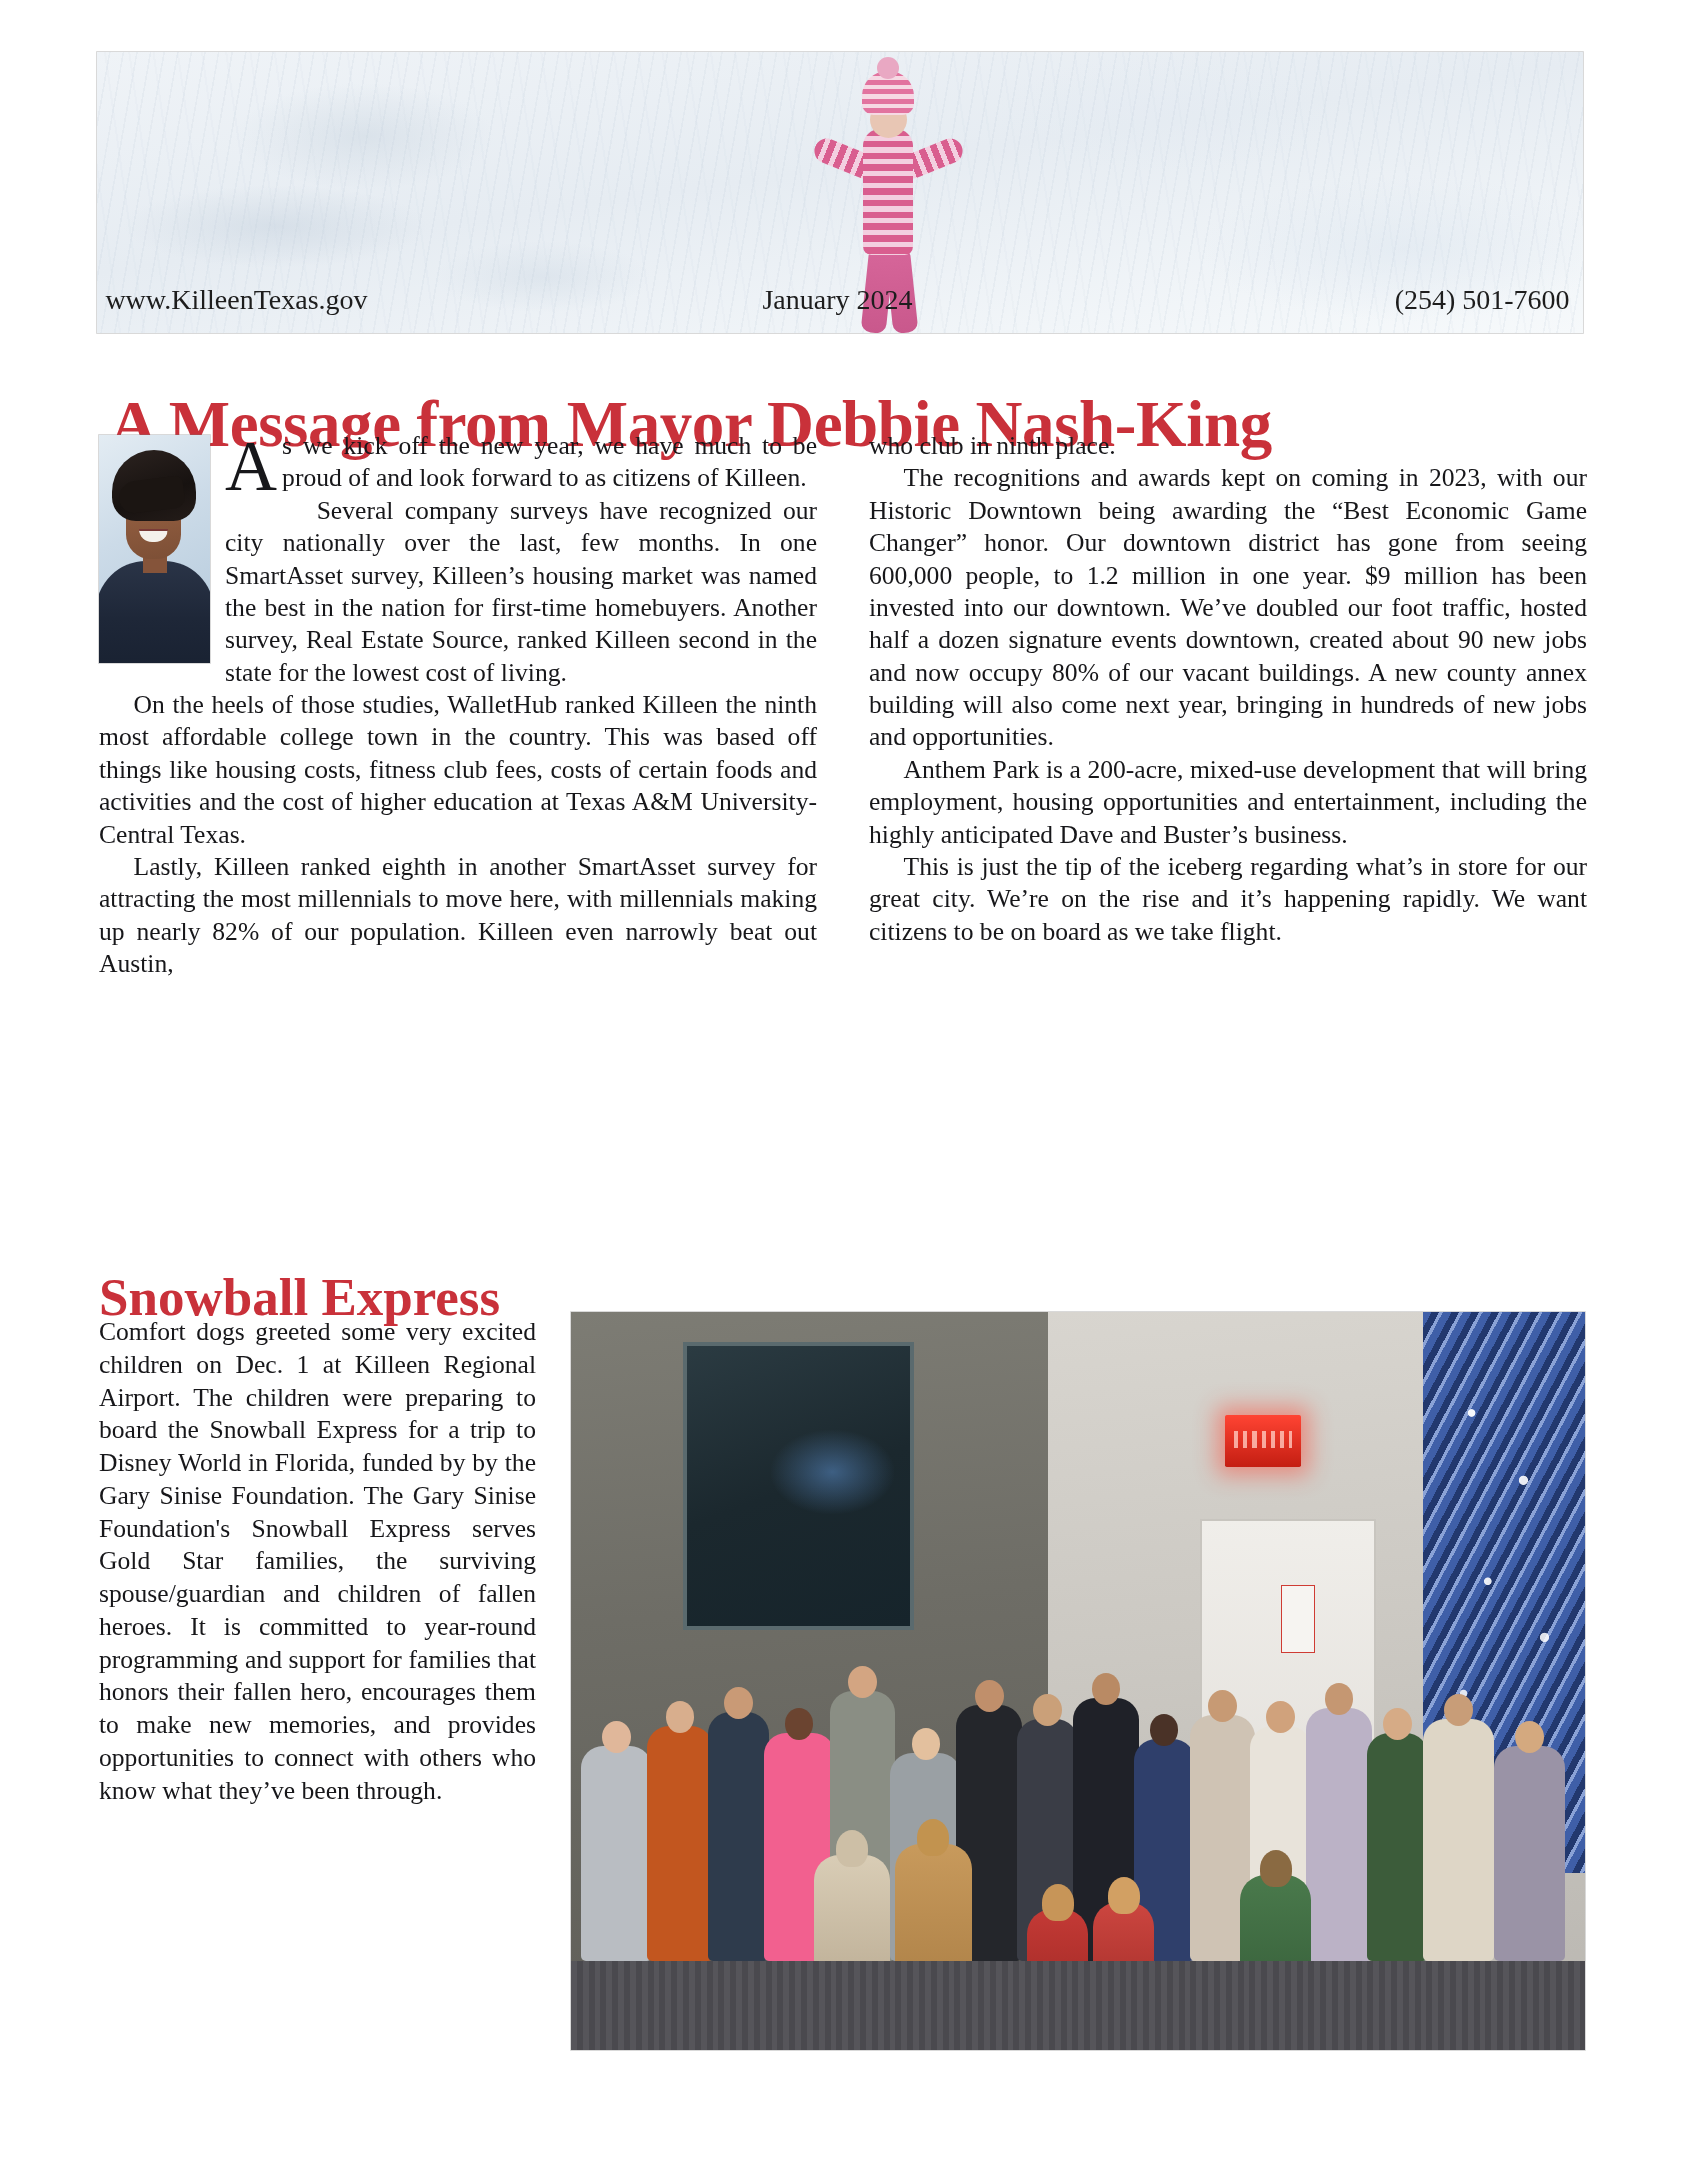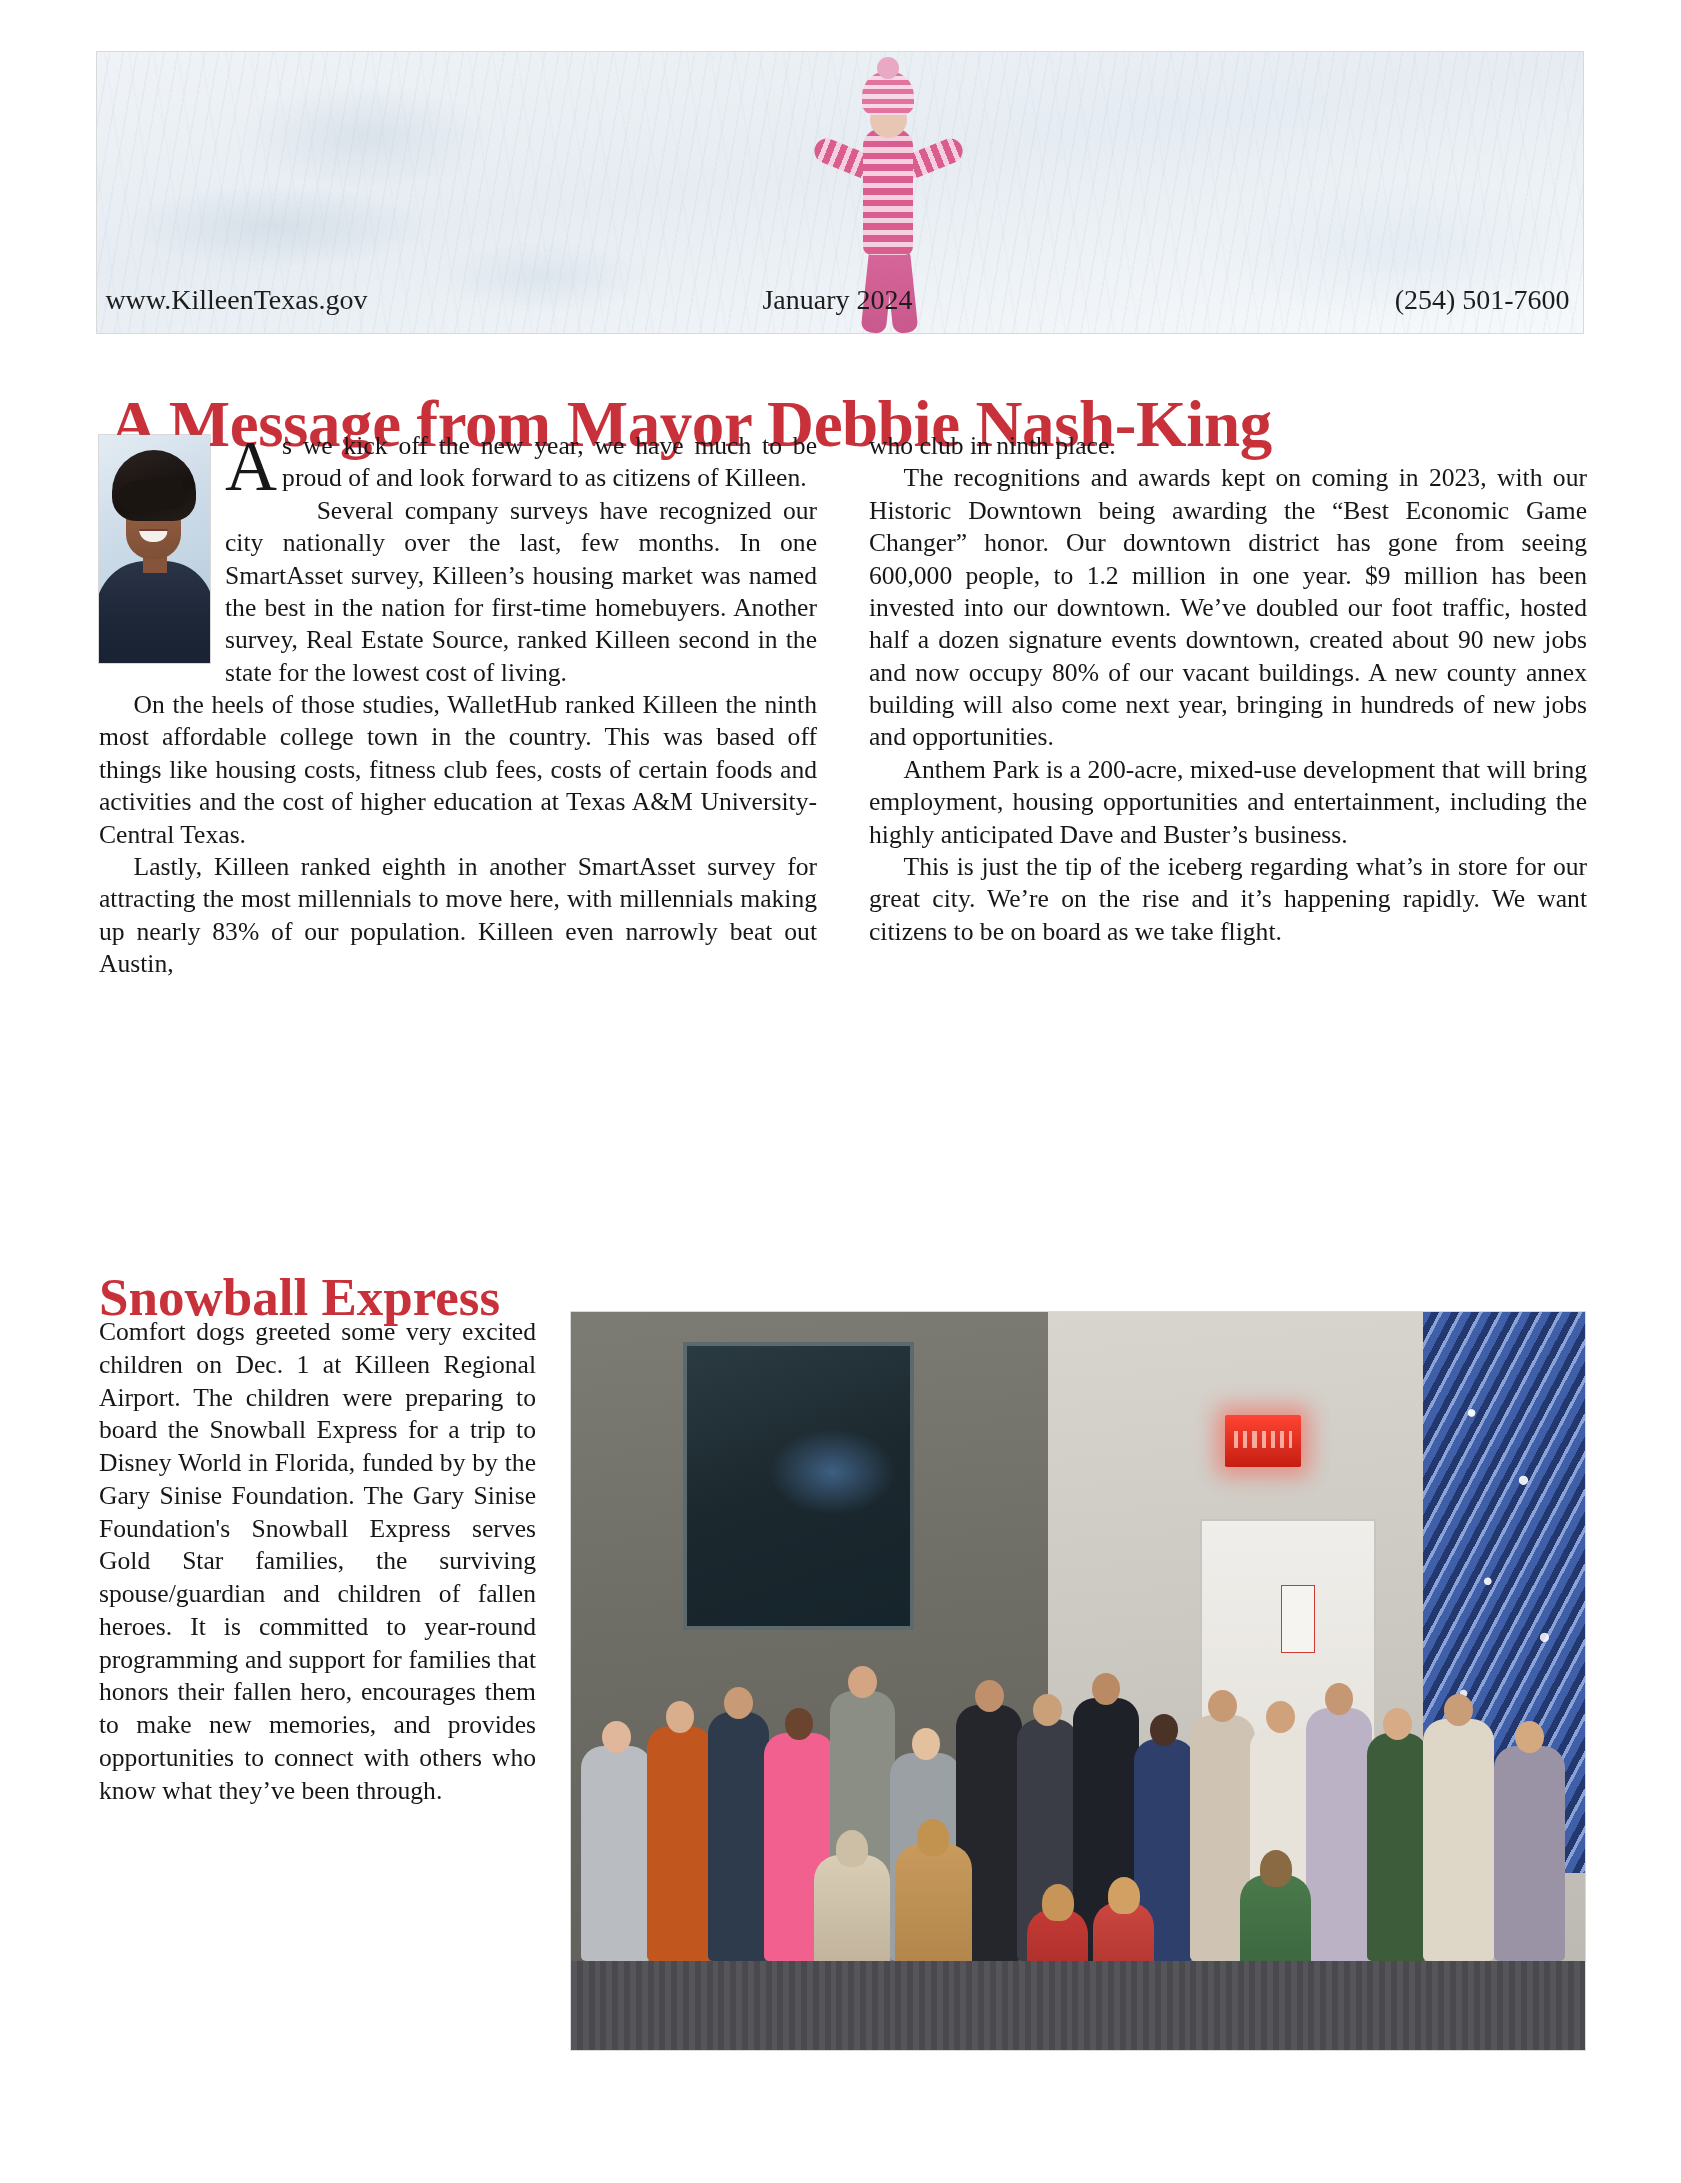--- a/index.html
+++ b/index.html
@@ -337,21 +337,21 @@
       <div class="mp-shoulders"></div>
       <div class="mp-neck"></div>
       <div class="mp-face"></div>
       <div class="mp-smile"></div>
       <div class="mp-hair"></div>
       <div class="mp-bang"></div>
     </div>
     <p class="para first dropcap">As we kick off the new year, we have much to be proud of and look forward to as citizens of Killeen.</p>
     <p class="para">Several company surveys have recognized our city nationally over the last, few months. In one SmartAsset survey, Killeen’s housing market was named the best in the nation for first-time homebuyers. Another survey, Real Estate Source, ranked Killeen second in the state for the lowest cost of living.</p>
     <p class="para">On the heels of those studies, WalletHub ranked Killeen the ninth most affordable college town in the country. This was based off things like housing costs, fitness club fees, costs of certain foods and activities and the cost of higher education at Texas A&amp;M University-Central Texas.</p>
-    <p class="para">Lastly, Killeen ranked eighth in another SmartAsset survey for attracting the most millennials to move here, with millennials making up nearly 83% of our population. Killeen even narrowly beat out Austin,</p>
+    <p class="para">Lastly, Killeen ranked eighth in another SmartAsset survey for attracting the most millennials to move here, with millennials making up nearly 82% of our population. Killeen even narrowly beat out Austin,</p>
   </div>
 
   <div class="col col-right">
     <p class="para first">who club in ninth place.</p>
     <p class="para">The recognitions and awards kept on coming in 2023, with our Historic Downtown being awarding the “Best Economic Game Changer” honor. Our downtown district has gone from seeing 600,000 people, to 1.2 million in one year. $9 million has been invested into our downtown. We’ve doubled our foot traffic, hosted half a dozen signature events downtown, created about 90 new jobs and now occupy 80% of our vacant buildings. A new county annex building will also come next year, bringing in hundreds of new jobs and opportunities.</p>
     <p class="para">Anthem Park is a 200-acre, mixed-use development that will bring employment, housing opportunities and entertainment, including the highly anticipated Dave and Buster’s business.</p>
     <p class="para">This is just the tip of the iceberg regarding what’s in store for our great city. We’re on the rise and it’s happening rapidly. We want citizens to be on board as we take flight.</p>
   </div>
 
 </div>

